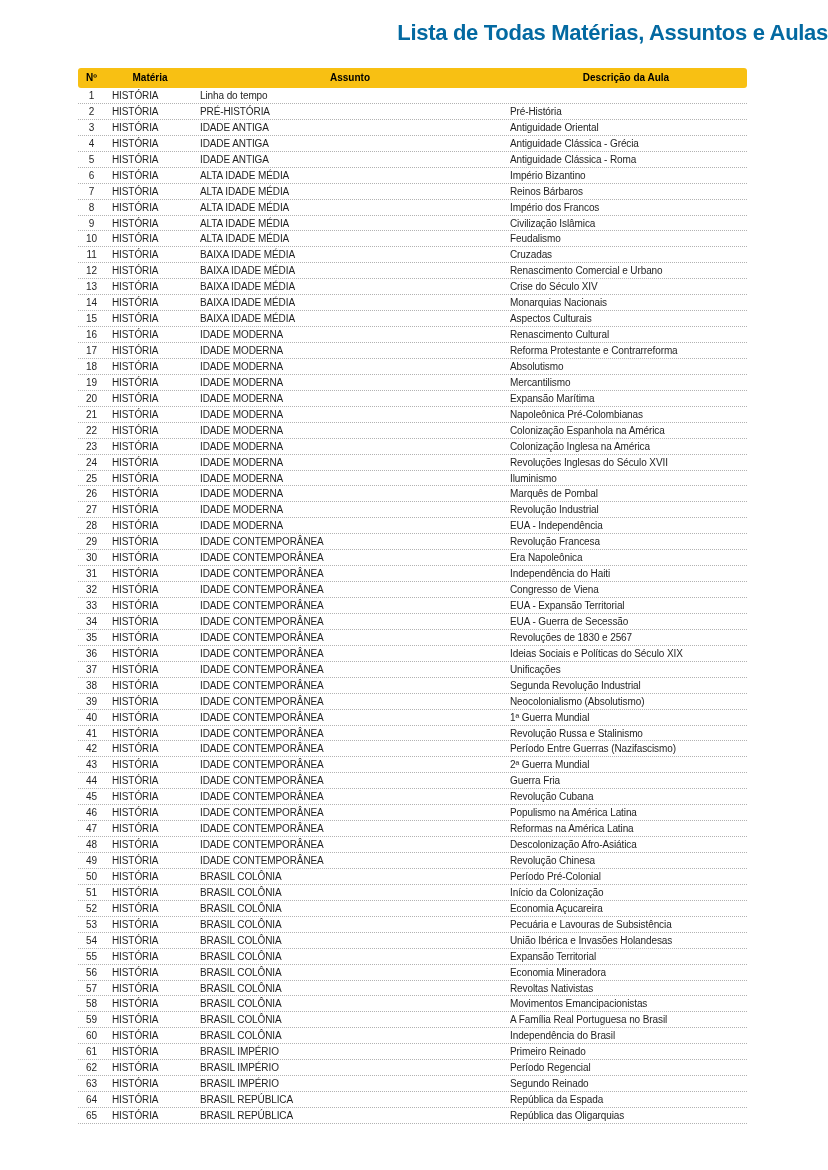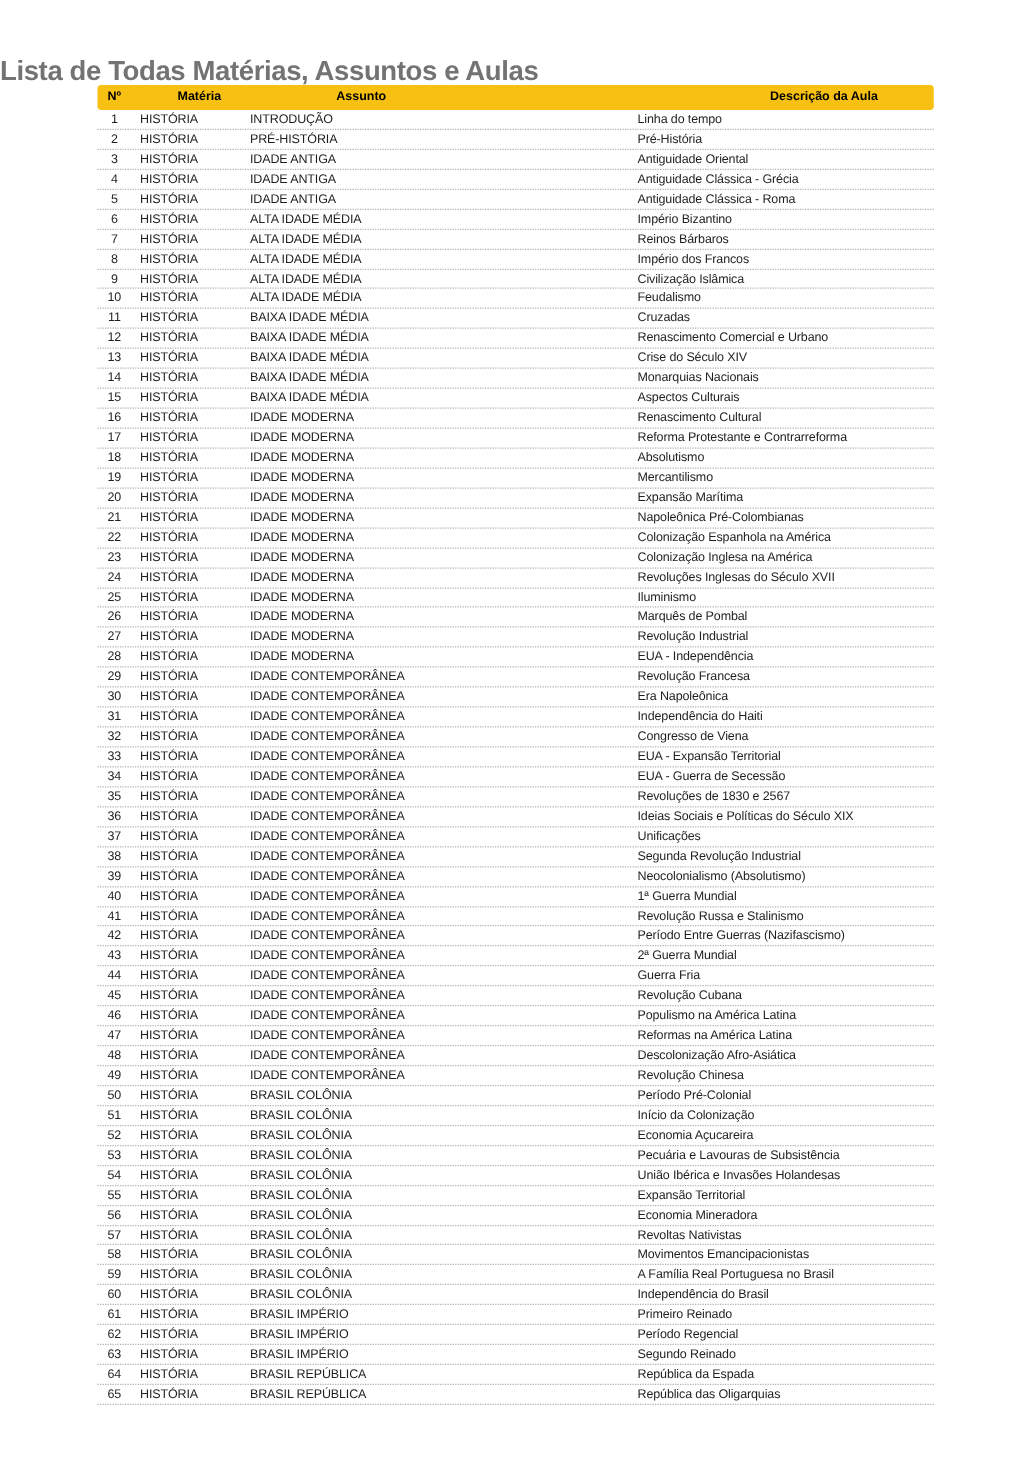--- a/index.html
+++ b/index.html
@@ -11,48 +11,47 @@
     font-family: "Liberation Sans", sans-serif;
   }
   .page {
     position: relative;
     width: 828px;
     height: 1170px;
     background: #ffffff;
   }
   .page-title {
     position: absolute;
-    top: 44px;
+    top: 20px;
     left: 0;
     width: 828px;
-    text-align: left;
+    text-align: right;
     font-size: 22px;
     font-weight: bold;
-    color: #737373;
+    color: #0369a1;
     letter-spacing: -0.3px;
   }
   .table {
     position: absolute;
     top: 68px;
     left: 78px;
     width: 669px;
   }
   .thead {
     display: grid;
     grid-template-columns: 27px 90px 310px 242px;
     height: 20px;
     line-height: 20px;
     background: #F8C013;
     border-radius: 3px;
     font-size: 10px;
     font-weight: bold;
     color: #000000;
-    gap: 37px;
-  }
-  .th { white-space: nowrap; overflow: hidden; }
+  }
+  .th { text-align: center; white-space: nowrap; overflow: hidden; }
   .tbody { width: 669px; }
   .tr {
     display: grid;
     grid-template-columns: 27px 90px 310px 242px;
     height: 15.95px;
     line-height: 15px;
     border-bottom: 1px dotted #b2b2b2;
     font-size: 10px;
     color: #1f1f1f;
     letter-spacing: -0.1px;
@@ -73,21 +72,20 @@
     <div class="thead" style="background: rgb(248, 192, 19);">
       <div class="th col-n">Nº</div>
       <div class="th col-materia-h">Matéria</div>
       <div class="th col-assunto-h">Assunto</div>
       <div class="th col-desc-h">Descrição da Aula</div>
     </div>
     <div class="tbody" id="tbody">
         <div class="tr">
           <div class="td col-n">1</div>
           <div class="td col-materia">HISTÓRIA</div>
-          <div class="td col-assunto">INTRODUÇÃO</div>
           <div class="td col-desc">Linha do tempo</div>
         </div>
         <div class="tr">
           <div class="td col-n">2</div>
           <div class="td col-materia">HISTÓRIA</div>
           <div class="td col-assunto">PRÉ-HISTÓRIA</div>
           <div class="td col-desc">Pré-História</div>
         </div>
         <div class="tr">
           <div class="td col-n">3</div>

